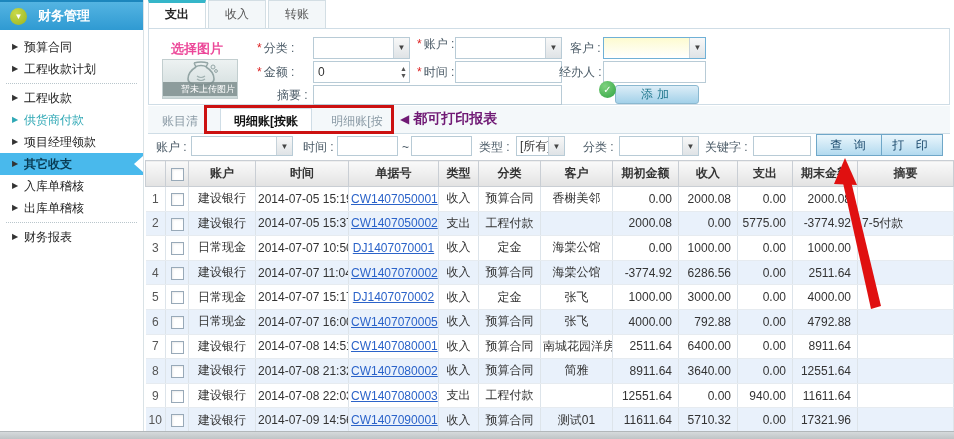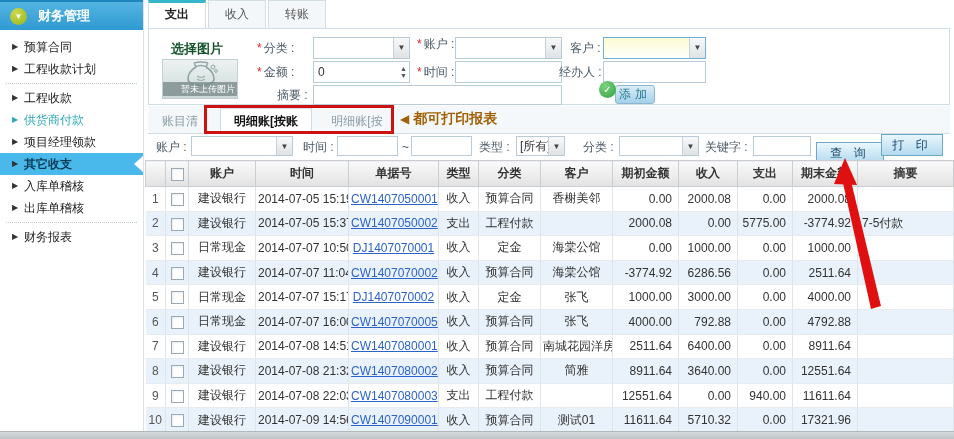--- a/index.html
+++ b/index.html
@@ -32,40 +32,40 @@
   
   .tabstrip { position:absolute; left:4px; top:0; height:28px; display:flex; }
   .tab { min-width:58px; padding:0 14px; height:28px; line-height:26px; text-align:center;
     background:#f3f7f9; border:1px solid #d3dee4; border-bottom:none; color:#555; cursor:pointer; }
   .tab + .tab { margin-left:2px; }
   .tab.active { background:#fff; border-top:3px solid #35b6c9; font-weight:bold; color:#222; line-height:23px; }
 
   
   .form-panel { position:absolute; left:4px; top:28px; width:802px; height:77px; background:#fff;
     border:1px solid #cfdde6; }
-  .choose-label { position:absolute; left:26px; top:40px; color:#14532d; font-weight:bold; font-size:13px;text-align:center; }
+  .choose-label { position:absolute; left:26px; top:40px; color:#ec4899; font-weight:bold; font-size:13px;text-align:center; }
   .img-box { position:absolute; left:13px; top:58px; width:76px; height:40px;
     background:linear-gradient(#edf2f2,#ccd8d8); border:1px solid #c2cecf; overflow:hidden; cursor:pointer; }
   .img-box svg { position:absolute; left:20px; top:1px; }
   .img-caption { position:absolute; left:0; bottom:2px; width:100%; height:14px; line-height:14px;
     background:rgba(122,139,139,.8); color:#fff; font-size:9px; text-align:center;padding-left:16px; }
   .flabel { position:absolute; color:#4a5a66; height:22px; line-height:22px; white-space:nowrap; }
   .req { color:#d22; margin-right:2px; }
   .tbox { position:absolute; height:22px; border:1px solid #b8cbd6; background:#fff; line-height:20px;
     padding:0 4px; font-size:12px; color:#333; }
   .dd { position:absolute; height:22px; border:1px solid #b8cbd6; background:#fff; cursor:pointer; }
   .dd .dd-btn { position:absolute; right:0; top:0; width:16px; height:100%;
     background:linear-gradient(#f8f8f8,#dfe3e6); border-left:1px solid #c6d2da; text-align:center;
     font-size:8px; color:#444; line-height:20px; }
   .dd.yellow { background:linear-gradient(#fdfbd0,#ffffff); border-color:#6fb0d6; }
   .spin { position:absolute; height:22px; border:1px solid #b8cbd6; background:#fff; line-height:20px;
     padding:0 16px 0 4px; }
   .spin .up,.spin .dn { position:absolute; right:2px; font-size:7px; color:#555; line-height:9px; cursor:pointer; }
   .spin .up { top:2px; } .spin .dn { bottom:2px; }
-  .add-btn { position:absolute; left:470px; top:84px; width:40px; height:19px;
+  .add-btn { position:absolute; left:470px; top:84px; width:84px; height:19px;
     background:linear-gradient(#dcedf7,#a3d1e9); border:1px solid #8ab8d0; border-radius:3px;
     color:#22788e; text-align:center; line-height:17px; letter-spacing:4px; cursor:pointer; }
   .check-ic { position:absolute; left:453px; top:80px; width:17px; height:17px; border-radius:50%;
     background:radial-gradient(circle at 35% 30%, #7fd27f, #2fa341); color:#fff; font-size:10px;
     text-align:center; line-height:17px; z-index:2; }
 
   
   .dtabstrip { position:absolute; left:4px; top:106px; width:802px; height:28px;
     background:#f4f8fa; border-bottom:1px solid #cfdde6; }
   .dtab { position:absolute; top:3px; height:25px; line-height:24px; text-align:center;
@@ -94,21 +94,21 @@
   .cb { display:inline-block; width:13px; height:13px; border:1px solid #98a9b8; background:#fff;
     vertical-align:middle; cursor:pointer; box-shadow:inset 1px 1px 2px rgba(0,0,0,.08); }
 
   
   .bottom-bar { position:absolute; left:0; bottom:0; width:954px; height:8px;
     background:linear-gradient(#d6dadc,#bfc4c6); border-top:1px solid #b2b7ba; }
 
   
   .red-box { position:absolute; left:204px; top:105px; width:190px; height:29px;
     border:3px solid #cc1111; z-index:5; pointer-events:none; }
-  .red-note { position:absolute; left:400px; top:110px; color:#a16207; font-weight:bold; font-size:14px;
+  .red-note { position:absolute; left:400px; top:110px; color:#701a75; font-weight:bold; font-size:14px;
     z-index:5; white-space:nowrap; }
   .red-note .larr { font-size:12px; margin-right:4px; }
   svg.arrow-overlay { position:absolute; left:0; top:0; width:954px; height:439px;
     z-index:6; pointer-events:none; }
 </style>
 </head>
 <body>
 
 <div class="page">
 
@@ -199,21 +199,21 @@
       <div class="flabel" style="left:254px; top:2px;">~</div>
       <div class="tbox" style="left:263px; top:2px; width:61px; height:20px;"></div>
       <div class="flabel" style="left:331px; top:2px;">类型 :</div>
       <div class="dd" style="left:368px; top:2px; width:49px; height:20px; line-height:18px; padding-left:3px;"><span>[所有]</span><span class="dd-btn">▼</span></div>
       <div class="flabel" style="left:435px; top:2px;">分类 :</div>
       <div class="dd" style="left:471px; top:2px; width:80px; height:20px;">
           <span class="dd-btn">▼</span>
         </div>
       <div class="flabel" style="left:557px; top:2px;">关键字 :</div>
       <div class="tbox" style="left:605px; top:2px; width:58px; height:20px;"></div>
-      <div class="btn" style="left:668px; top:8px; width:68px;">查 询</div>
+      <div class="btn" style="left:668px; top:0; width:68px;">查 询</div>
       <div class="btn" style="left:733px; top:0; width:62px;">打 印</div>
     </div>
 
     <table class="grid">
       <colgroup>
         <col style="width:20px">
           <col style="width:23px">
           <col style="width:67px">
           <col style="width:93px">
         <col style="width:90px">

